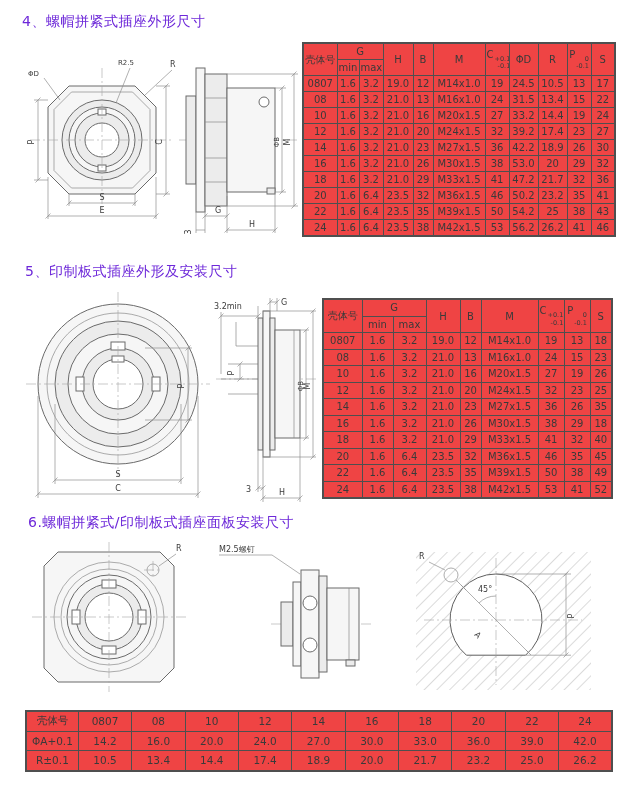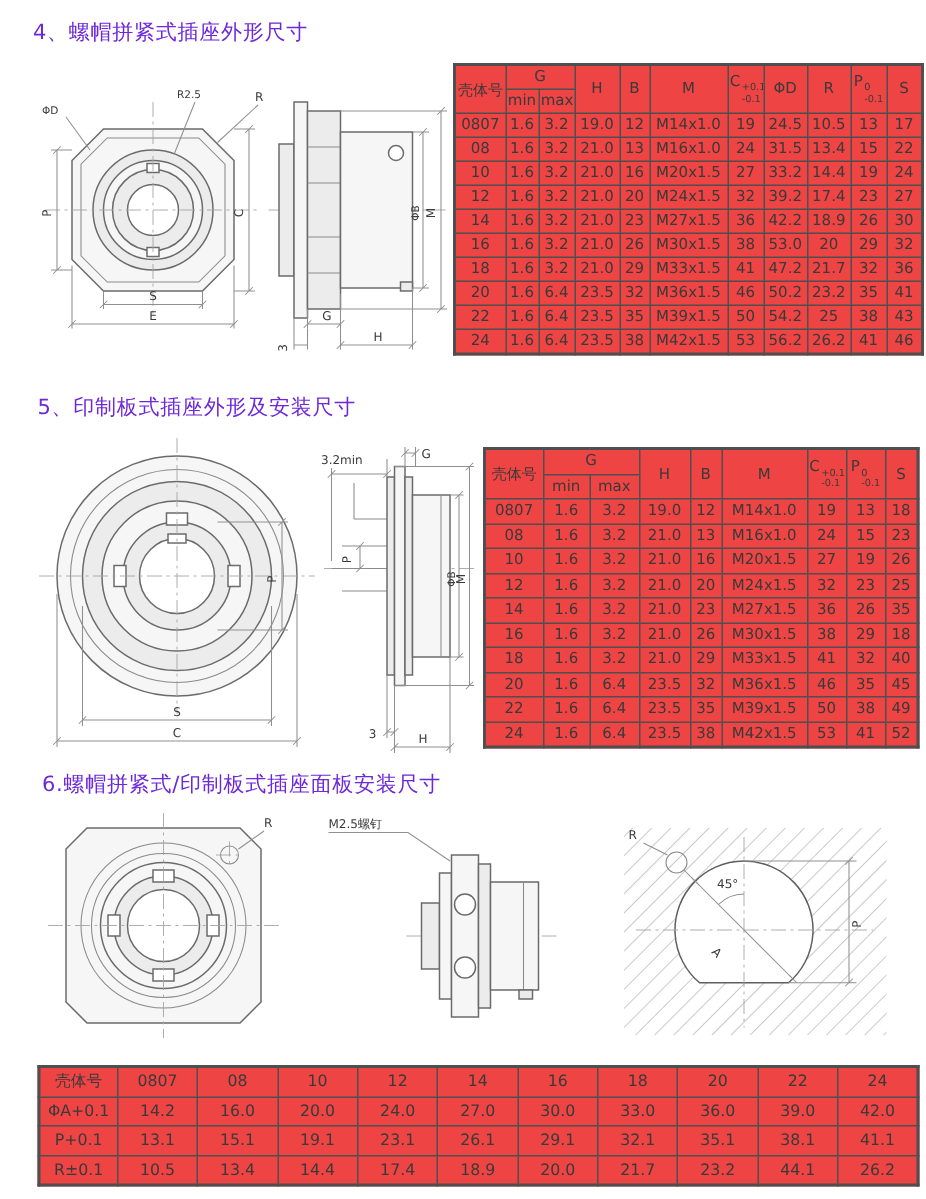--- a/index.html
+++ b/index.html
@@ -12,21 +12,21 @@
   table{position:absolute;border-collapse:collapse;table-layout:fixed;background:#ef4444;border:2px solid #4f4f4f}
   th,td{border:1px solid #4f4f4f;text-align:center;vertical-align:middle;font-weight:normal;
         padding:0 1px;overflow:hidden;white-space:nowrap;color:#3a3a3a}
   #t1{left:302px;top:42px;width:312px;font-size:10px}
   #t1 th,#t1 td{height:15px}
   #t2{left:322px;top:298px;width:291px;font-size:10px}
   #t2 th,#t2 td{height:15.5px}
   #t3{left:25px;top:710px;width:588px;font-size:10.5px}
   #t3 td{height:18.5px}
   .tol{display:inline-flex;flex-direction:column;font-size:6.5px;line-height:1.15;
-       vertical-align:-3px;margin-left:1px;text-align:left}
+       vertical-align:-3px;margin-left:1px;text-align:right}
   svg{position:absolute}
   .ol{stroke:#6b6b6b;stroke-width:1;fill:#ececec}
   .ol2{stroke:#6b6b6b;stroke-width:1;fill:#f6f6f6}
   .wht{stroke:#6b6b6b;stroke-width:1;fill:#ffffff}
   .thin{stroke:#8a8a8a;stroke-width:.7;fill:none}
   .dim{stroke:#8f8f8f;stroke-width:.7;fill:none}
   .cl{stroke:#a5a5a5;stroke-width:.6;stroke-dasharray:10 3 2 3;fill:none}
   text.lbl{font-size:8px;fill:#3a3a3a}
   text.lbl7{font-size:7px;fill:#3a3a3a}
 </style>
@@ -547,39 +547,26 @@
         <td>20.0</td>
         <td>24.0</td>
         <td>27.0</td>
         <td>30.0</td>
         <td>33.0</td>
         <td>36.0</td>
         <td>39.0</td>
         <td>42.0</td>
       </tr>
       <tr>
-        <td>P+0.1</td>
-        <td>13.1</td>
-        <td>15.1</td>
-        <td>19.1</td>
-        <td>23.1</td>
-        <td>26.1</td>
-        <td>29.1</td>
-        <td>32.1</td>
-        <td>35.1</td>
-        <td>38.1</td>
-        <td>41.1</td>
-      </tr>
-      <tr>
         <td>R±0.1</td>
         <td>10.5</td>
         <td>13.4</td>
         <td>14.4</td>
         <td>17.4</td>
         <td>18.9</td>
         <td>20.0</td>
         <td>21.7</td>
         <td>23.2</td>
-        <td>44.1</td>
+        <td>25.0</td>
         <td>26.2</td>
       </tr>
     </tbody>
 </table>
 
 </body></html>

